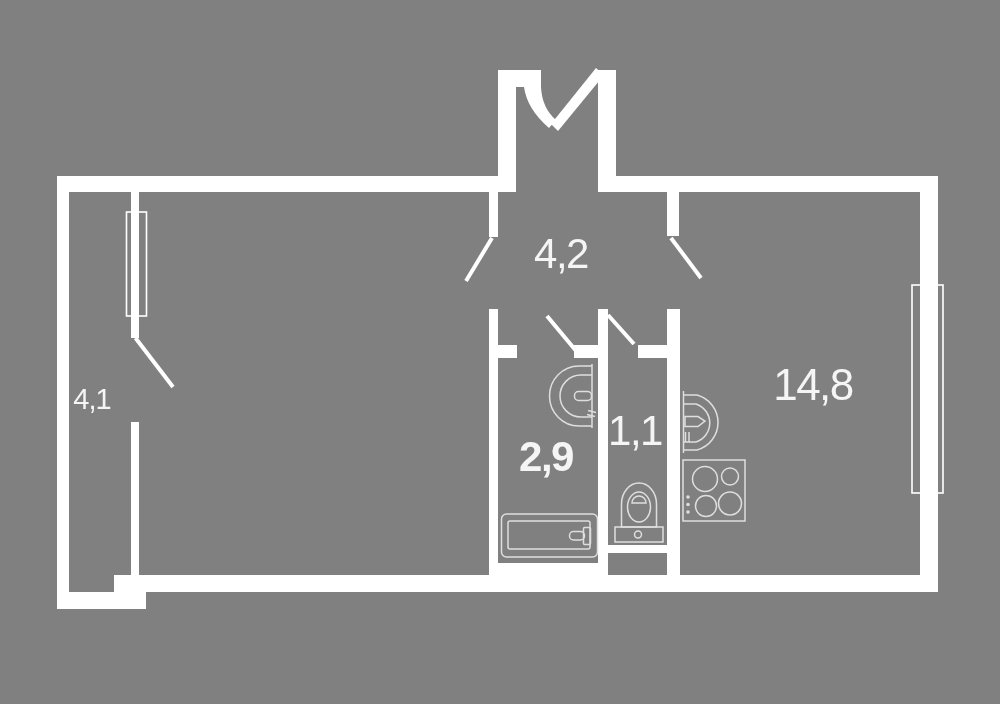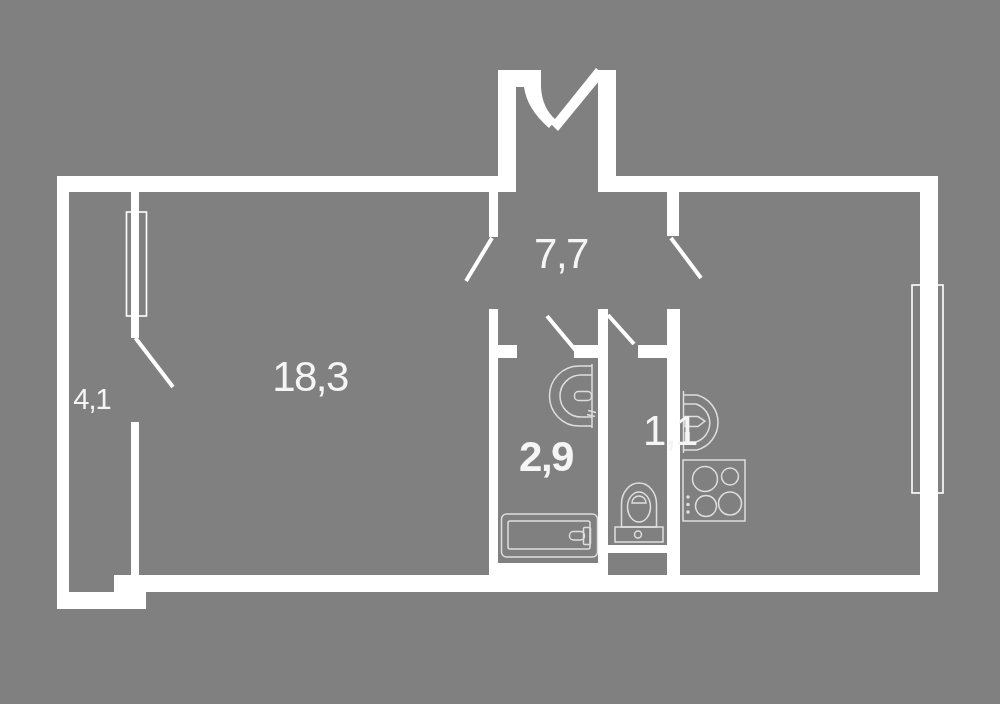--- a/index.html
+++ b/index.html
@@ -14,21 +14,21 @@
   .overlay{position:absolute;left:0;top:0;}
   .lbl{
     position:absolute;color:var(--label);font-weight:300;
     letter-spacing:-1.5px;transform:translate(-50%,-50%);
     white-space:nowrap;line-height:1;
   }
   .lbl-41   {left:92px;top:399px;font-size:29px;letter-spacing:-1px;}
   .lbl-183  {left:310px;top:377px;font-size:42px;}
   .lbl-52   {left:561px;top:254px;font-size:42px;}
   .lbl-29   {left:546px;top:457px;font-size:42px;font-weight:bold;}
-  .lbl-11   {left:670px;top:431px;font-size:42px;}
+  .lbl-11   {left:635px;top:431px;font-size:42px;}
   .lbl-148  {left:813px;top:385px;font-size:44px;}
 </style>
 </head>
 <body>
 
 <div class="plan">
 
   <div class="w" style="left:57px;top:176px;width:459px;height:16px"></div>
   <div class="w" style="left:598px;top:176px;width:340px;height:16px"></div>
   <div class="w" style="left:57px;top:176px;width:12px;height:433px"></div>
@@ -118,18 +118,18 @@
       <circle cx="730" cy="476.5" r="8.5"></circle>
       <circle cx="706" cy="506" r="10.5"></circle>
       <circle cx="730" cy="503.5" r="11.5"></circle>
       <circle cx="688" cy="497" r="1.8" fill="var(--line)" stroke="none"></circle>
       <circle cx="688" cy="504.5" r="1.8" fill="var(--line)" stroke="none"></circle>
       <circle cx="688" cy="512" r="1.8" fill="var(--line)" stroke="none"></circle>
     </g>
   </svg>
 
   <div class="lbl lbl-41">4,1</div>
-  <div class="lbl lbl-183">18,3</div>
-  <div class="lbl lbl-52">7,7</div>
+  <div class="lbl lbl-52">4,2</div>
   <div class="lbl lbl-29">2,9</div>
   <div class="lbl lbl-11">1,1</div>
+  <div class="lbl lbl-148">14,8</div>
 
 </div>
 
 </body></html>

